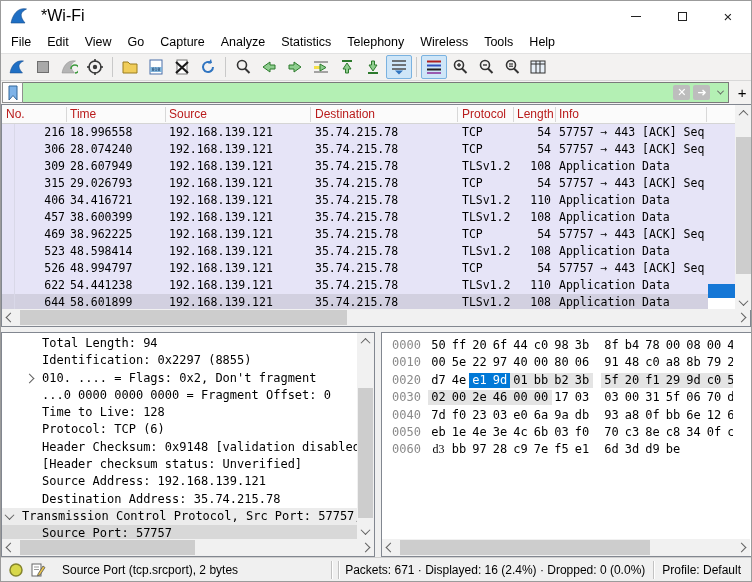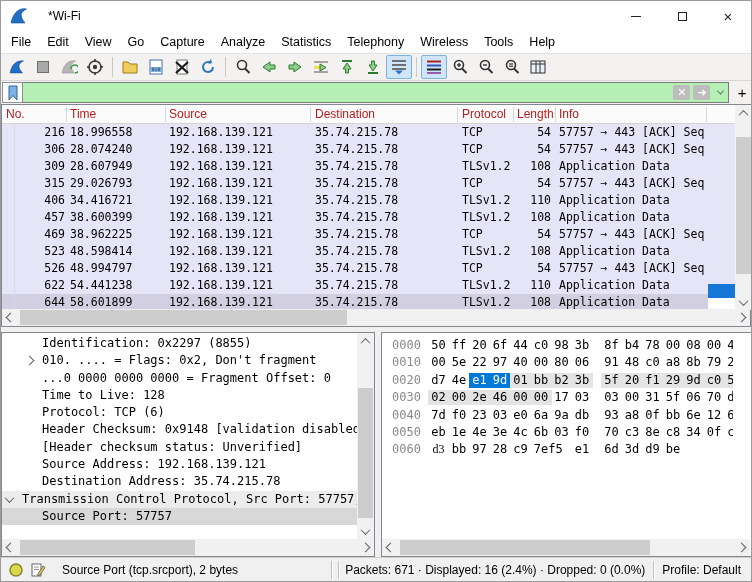--- a/index.html
+++ b/index.html
@@ -4,21 +4,21 @@
 <style>
   * { margin:0; padding:0; box-sizing:border-box; }
   html,body { width:752px; height:582px; overflow:hidden; }
   body { font-family:"Liberation Sans","DejaVu Sans",sans-serif; font-size:12px; color:#000;
          background:#f0f0f0; position:relative; border:1px solid #9b9b9b; }
 
   
   #titlebar { position:absolute; left:0; top:0; width:750px; height:30px; background:#ffffff;
               display:flex; align-items:center; }
   #app-icon { width:20px; height:20px; margin-left:8px; }
-  #title-text { margin-left:19px; font-size:12px; }
+  #title-text { margin-left:12px; font-size:16px; }
   #win-buttons { margin-left:auto; display:flex; height:30px; }
   .winbtn { width:46px; height:30px; display:flex; align-items:center; justify-content:center; font-size:14px; color:#222; }
   .win-min-glyph { width:10px; border-bottom:1px solid #222; height:1px; }
   .win-max-glyph { width:9px; height:9px; border:1px solid #222; }
   .win-close-glyph { font-size:15px; line-height:1; }
 
   
   #menubar { position:absolute; left:0; top:30px; width:750px; height:22px; background:#ffffff;
              display:flex; align-items:center; padding-left:2px; }
   .menu-item { padding:3px 8px; font-size:12.5px; }
@@ -492,20 +492,23 @@
         <span class="chv chv-right"></span>
       </div>
   </div>
 </div>
 
 <div id="list-splitter"></div>
 
 <div id="details-pane">
   <div id="details-lines" style="position:absolute;left:0;top:2px;width:356px;overflow:hidden">
       <div class="dl">
+        <span class="dl-text" style="left: 40px;">Total Length: 94</span>
+      </div>
+      <div class="dl">
         <span class="dl-text" style="left: 40px;">Identification: 0x2297 (8855)</span>
       </div>
       <div class="dl">
         <span class="chv chv-right expander" style="left: 24px;"></span>
         <span class="dl-text" style="left: 40px;">010. .... = Flags: 0x2, Don't fragment</span>
       </div>
       <div class="dl">
         <span class="dl-text" style="left: 40px;">...0 0000 0000 0000 = Fragment Offset: 0</span>
       </div>
       <div class="dl">
@@ -669,21 +672,21 @@
         <span class="hb" style="left: 342px;">c7</span>
       </div>
       <div class="hexrow">
         <span class="hex-off">0060</span>
         <span class="hb" style="left: 46px; font-family: Liberation Serif, serif;">d3</span>
         <span class="hb" style="left: 66.5px;">bb</span>
         <span class="hb" style="left: 87px;">97</span>
         <span class="hb" style="left: 107.5px;">28</span>
         <span class="hb" style="left: 128px;">c9</span>
         <span class="hb" style="left: 148.5px;">7e</span>
-        <span class="hb" style="left: 163px;">f5</span>
+        <span class="hb" style="left: 169px;">f5</span>
         <span class="hb" style="left: 189.5px;">e1</span>
         <span class="hb" style="left: 219px;">6d</span>
         <span class="hb" style="left: 239.5px;">3d</span>
         <span class="hb" style="left: 260px;">d9</span>
         <span class="hb" style="left: 280.5px;">be</span>
       </div>
     </div>
   <div class="sb-v" style="right:0; top:0; width:17px; height:206px"></div>
   <div class="sb-h" style="left:0; bottom:0; width:368px; height:17px">
     <div class="sb-arrow" style="left:0; top:0; height:17px">

